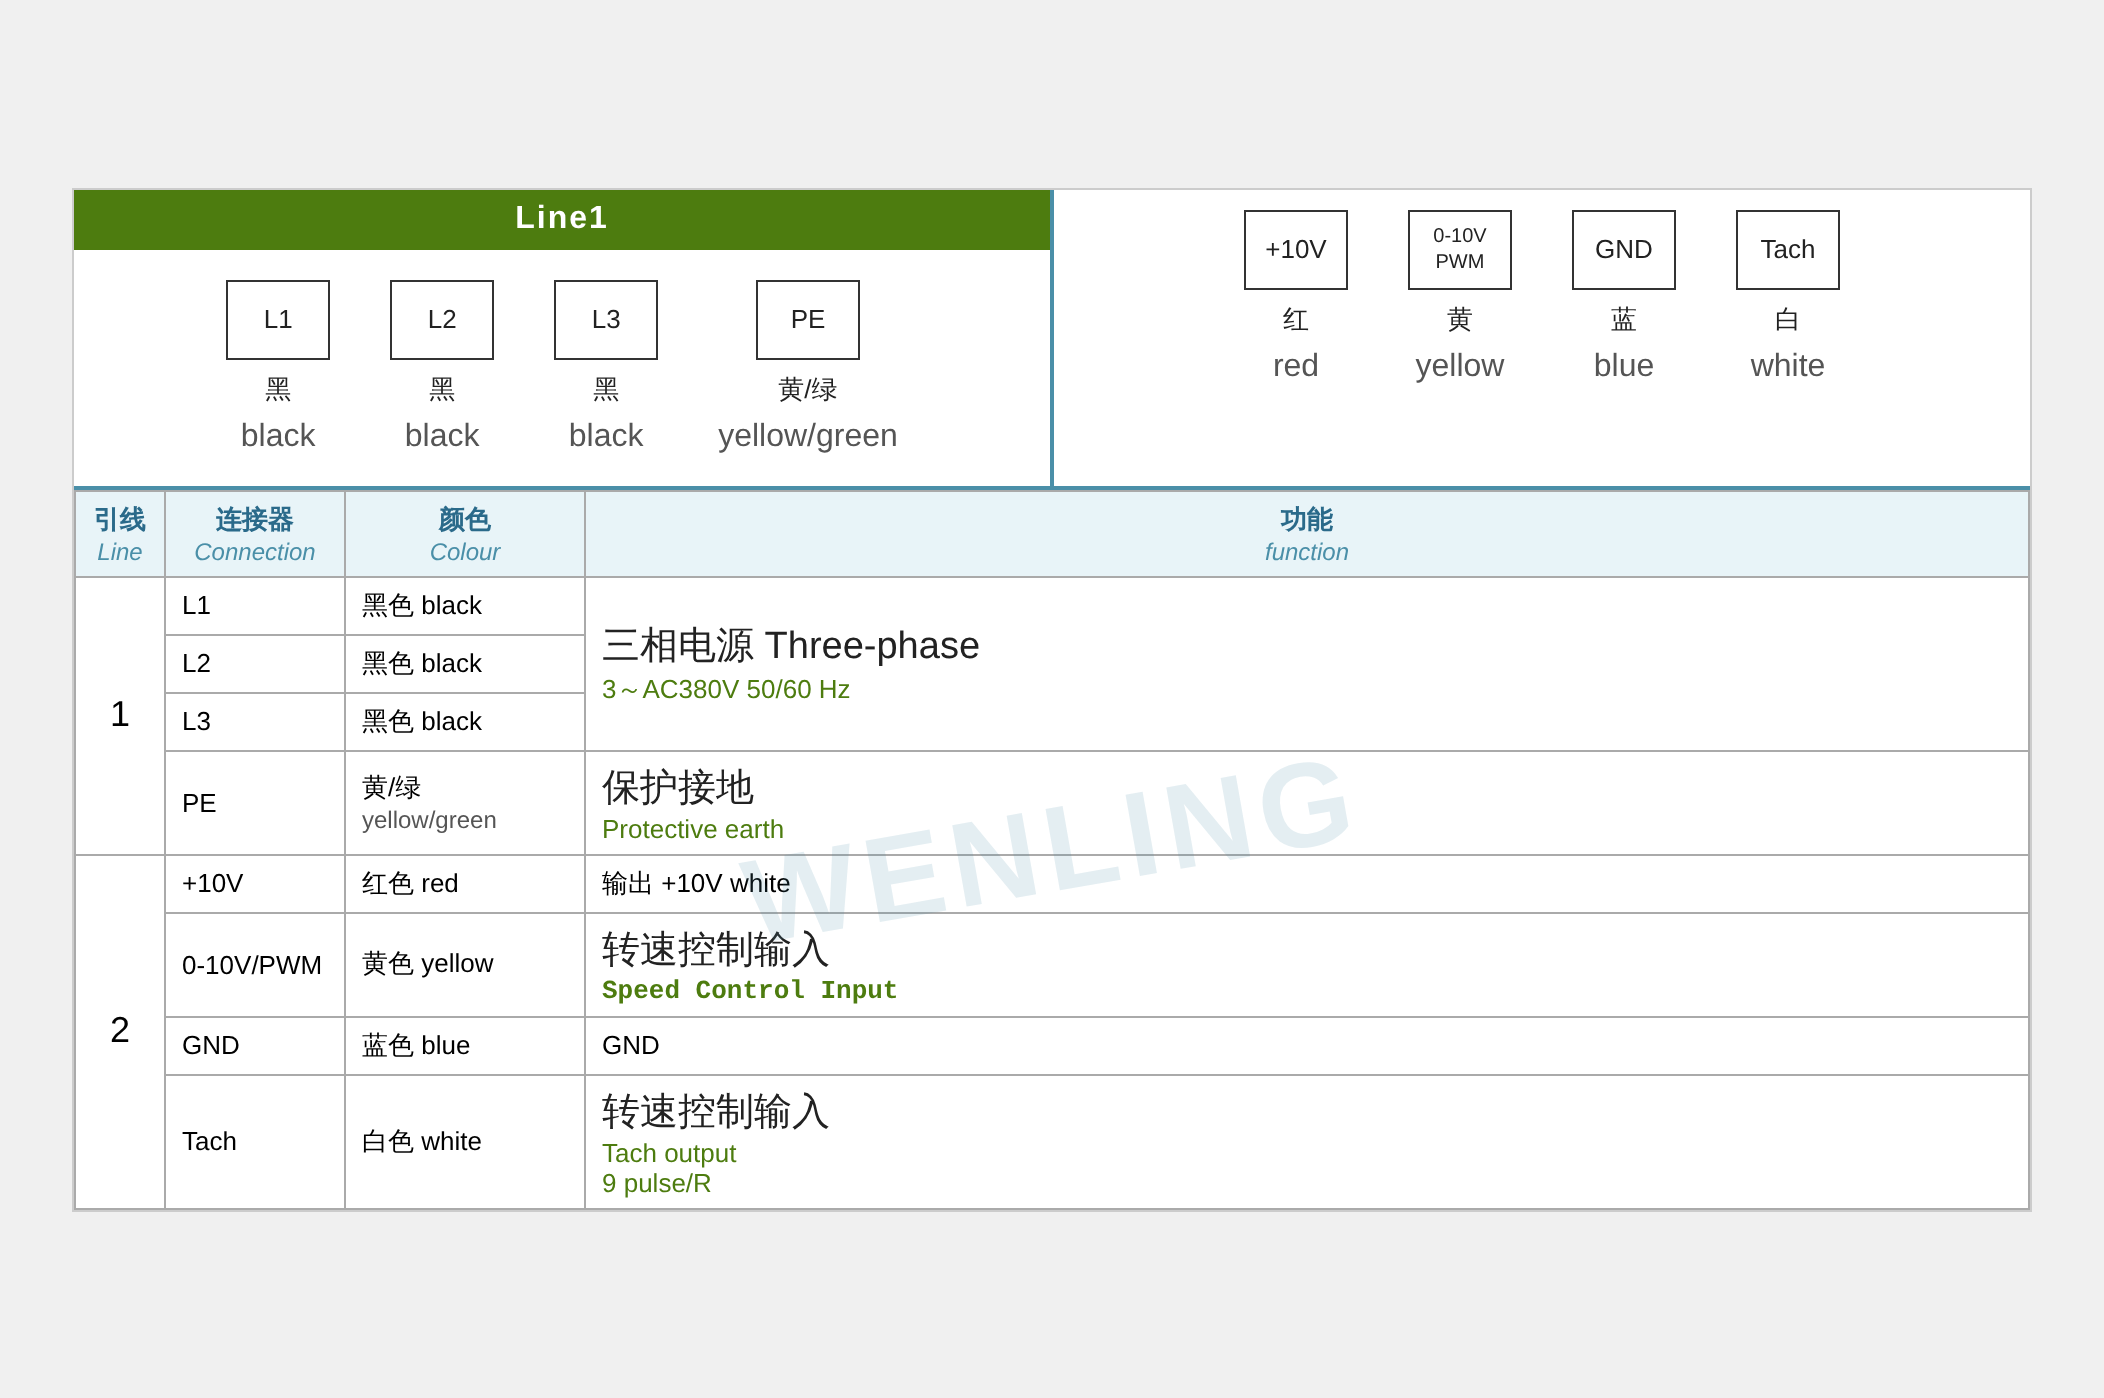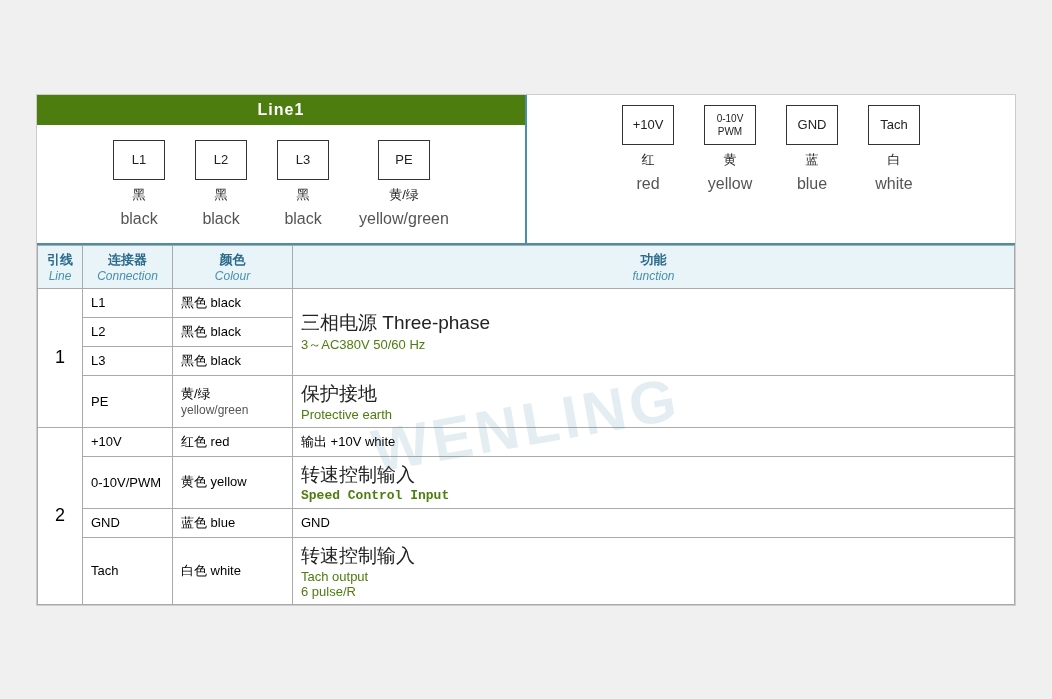--- a/index.html
+++ b/index.html
@@ -305,20 +305,20 @@
           <td>蓝色 blue</td>
           <td>GND</td>
         </tr>
         <tr>
           <td>Tach</td>
           <td>白色 white</td>
           <td>
             <div class="func-text">
               <span class="cn">转速控制输入</span>
               <span class="en">Tach output</span>
-              <span class="en">6 pulse/R</span>
+              <span class="en">9 pulse/R</span>
             </div>
           </td>
         </tr>
       </tbody>
     </table>
   </div>
 </div>
 
 </body></html>

